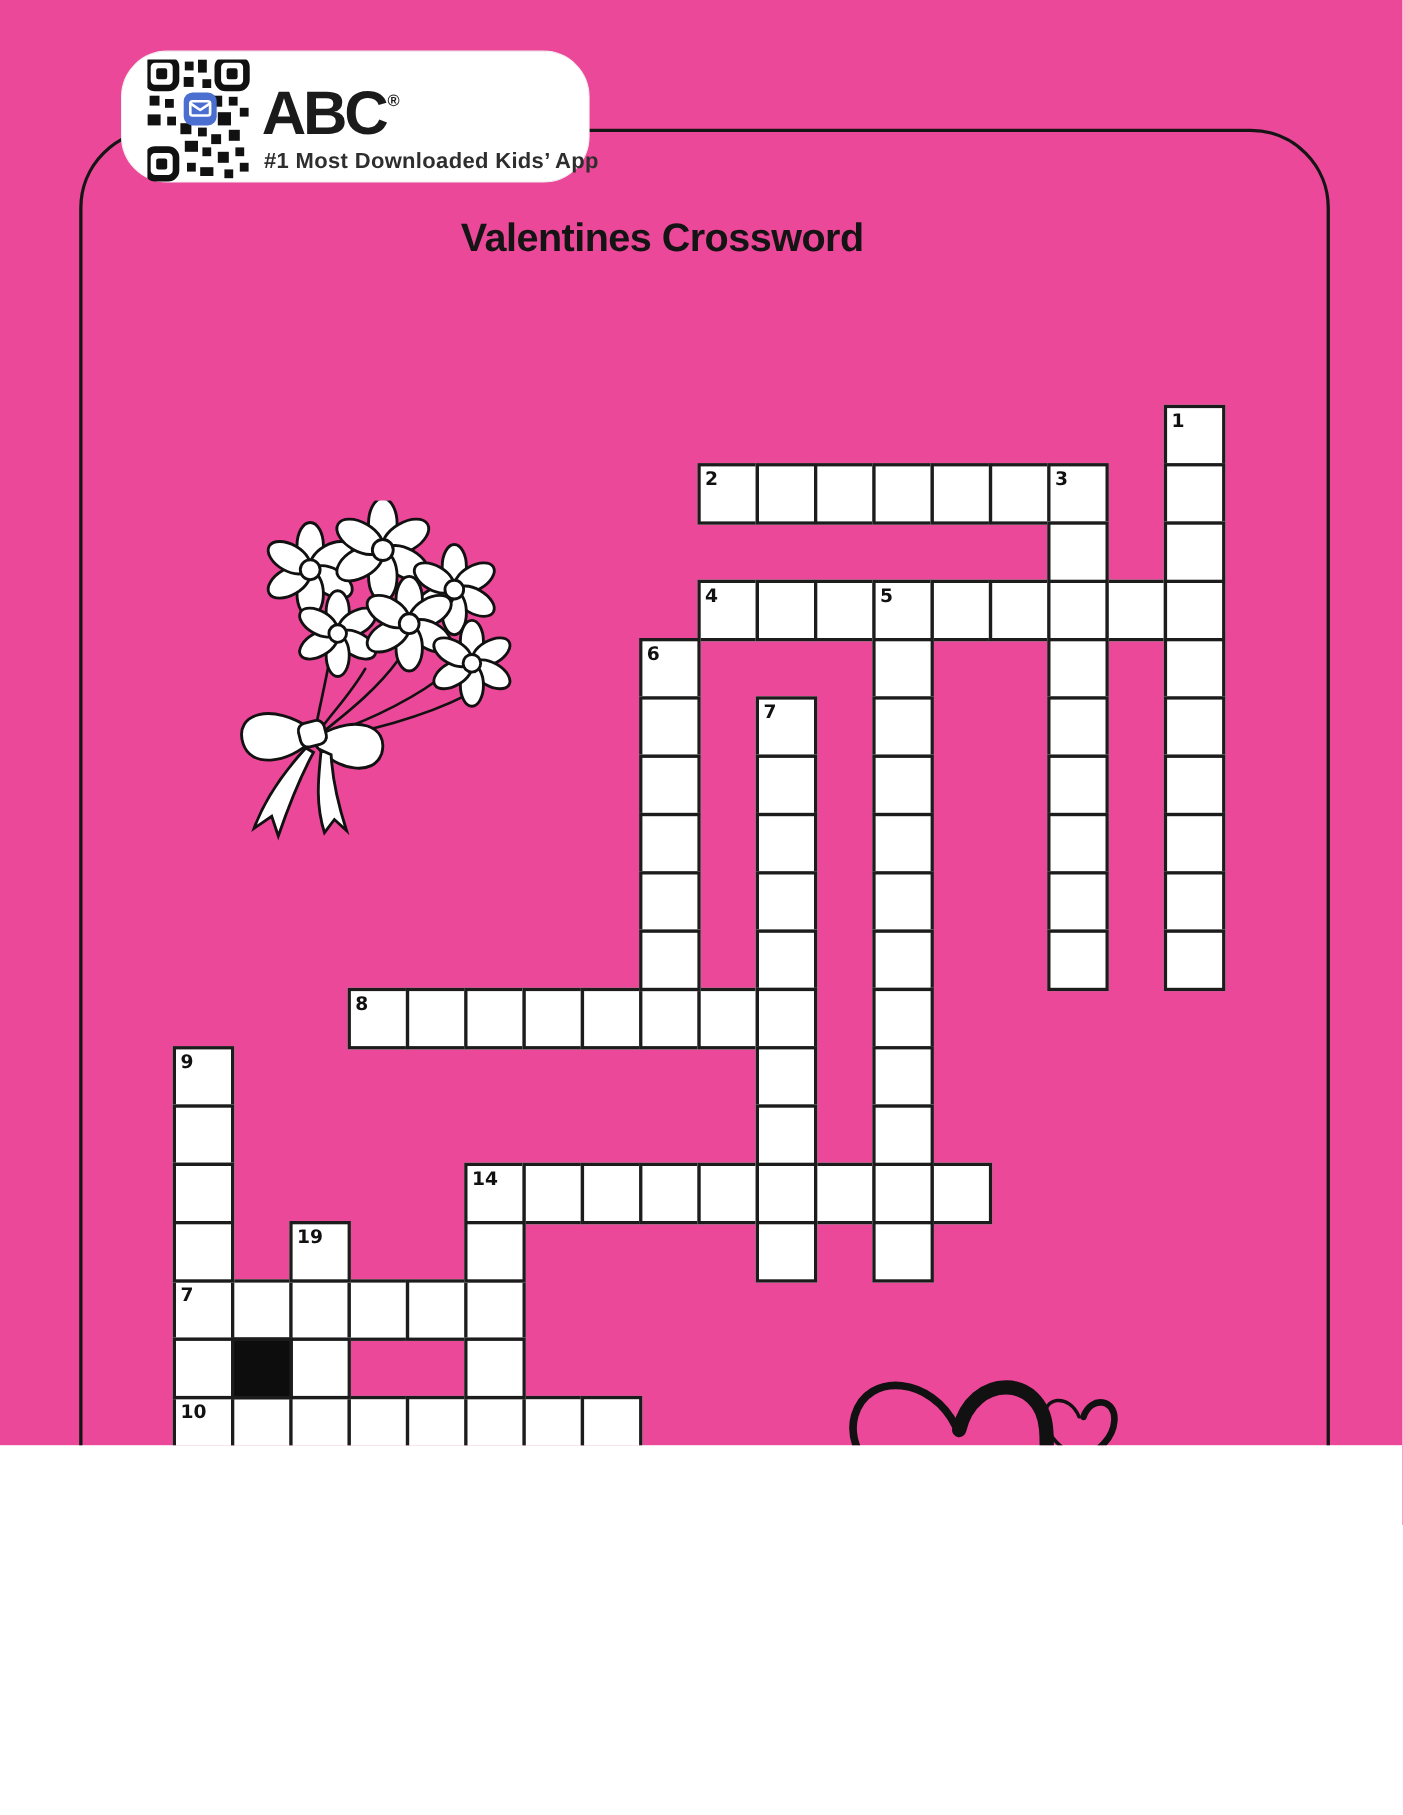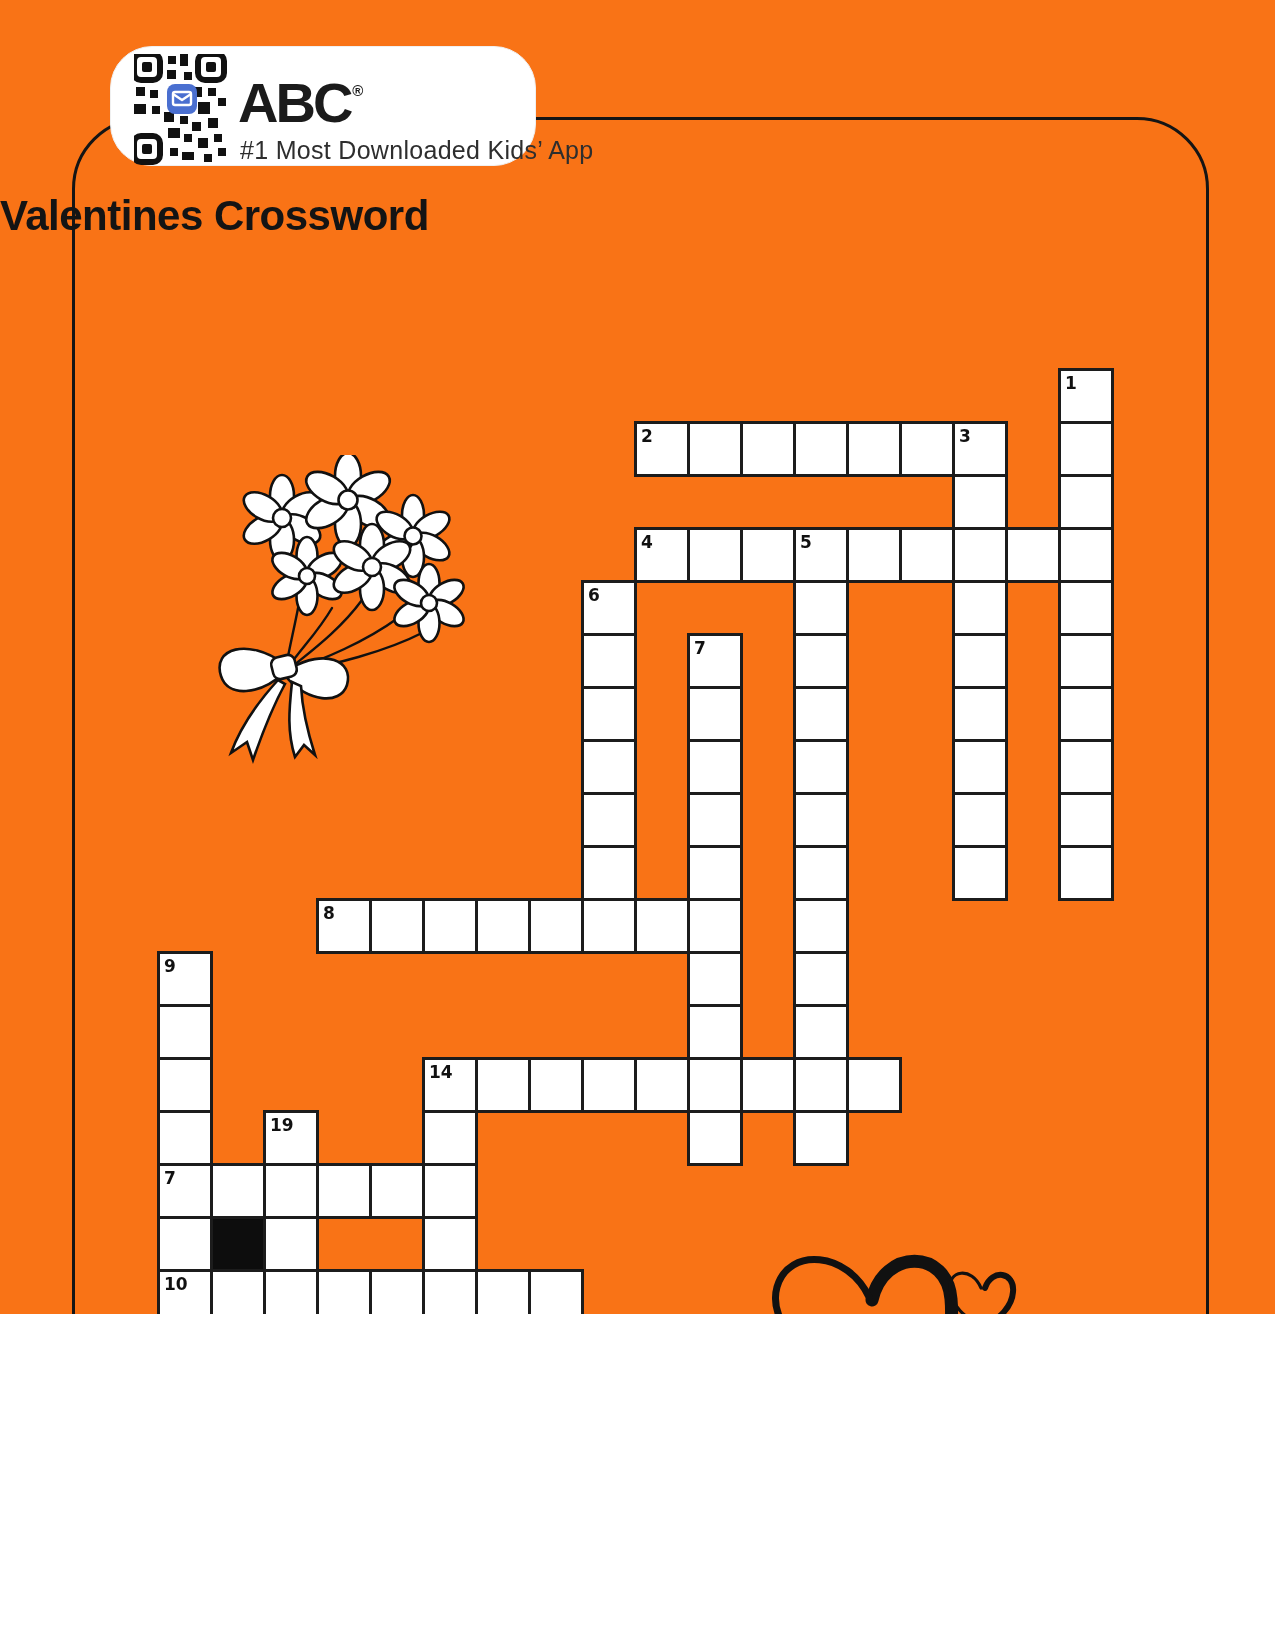--- a/index.html
+++ b/index.html
@@ -1,37 +1,37 @@
 <!DOCTYPE html>
 <html><head>
 <meta charset="utf-8">
 <style>
   html,body{margin:0;padding:0;background:#ffffff;}
-  #page{position:relative;width:1275px;height:1314px;background:#f97316;overflow:hidden;
+  #page{position:relative;width:1275px;height:1314px;background:#ec4899;overflow:hidden;
         font-family:"Liberation Sans", sans-serif;}
 
   
   .page-border{position:absolute;left:72px;top:117px;width:1131px;height:1440px;
                border:3.5px solid #151515;border-radius:72px;z-index:1;}
 
   
   .logo-lozenge{position:absolute;left:110px;top:46px;width:424px;height:118px;
                 background:#ffffff;border:1px solid #f0f0f0;border-radius:42px;z-index:2;}
 
   .qr-wrap{position:absolute;left:134px;top:54px;z-index:3;}
   .logo-text{position:absolute;left:238px;top:70px;z-index:3;display:flex;align-items:baseline;
              color:#1b1b1b;white-space:nowrap;}
   .logo-abc{font-size:56px;font-weight:900;letter-spacing:-3px;}
   .logo-mouse{font-size:50px;font-weight:800;letter-spacing:-2px;}
   .logo-reg{font-size:15px;font-weight:700;position:relative;top:-26px;margin-left:2px;}
-  .tagline{position:absolute;left:240px;top:136px;z-index:3;font-size:25px;font-weight:400;
+  .tagline{position:absolute;left:240px;top:136px;z-index:3;font-size:20px;font-weight:700;
            color:#2e2e2e;letter-spacing:0.3px;white-space:nowrap;}
 
-  .title{position:absolute;left:0;top:186px;width:1204px;text-align:left;z-index:3;
-         color:#141414;font-weight:900;font-size:42px;line-height:60px;letter-spacing:-0.5px;}
+  .title{position:absolute;left:0;top:186px;width:1204px;text-align:center;z-index:3;
+         color:#141414;font-weight:900;font-size:36px;line-height:60px;letter-spacing:-0.5px;}
 
   
   #grid{position:absolute;left:0;top:0;z-index:4;}
   .cell{position:absolute;box-sizing:border-box;background:#ffffff;border:3px solid #1c1c1c;}
   .cell.black{background:#0d0d0d;}
   .cellnum{position:absolute;font-family:"DejaVu Sans", sans-serif;font-size:17px;
            font-weight:bold;color:#111;line-height:17px;z-index:5;}
 
   .decor{position:absolute;z-index:2;}
 </style>

